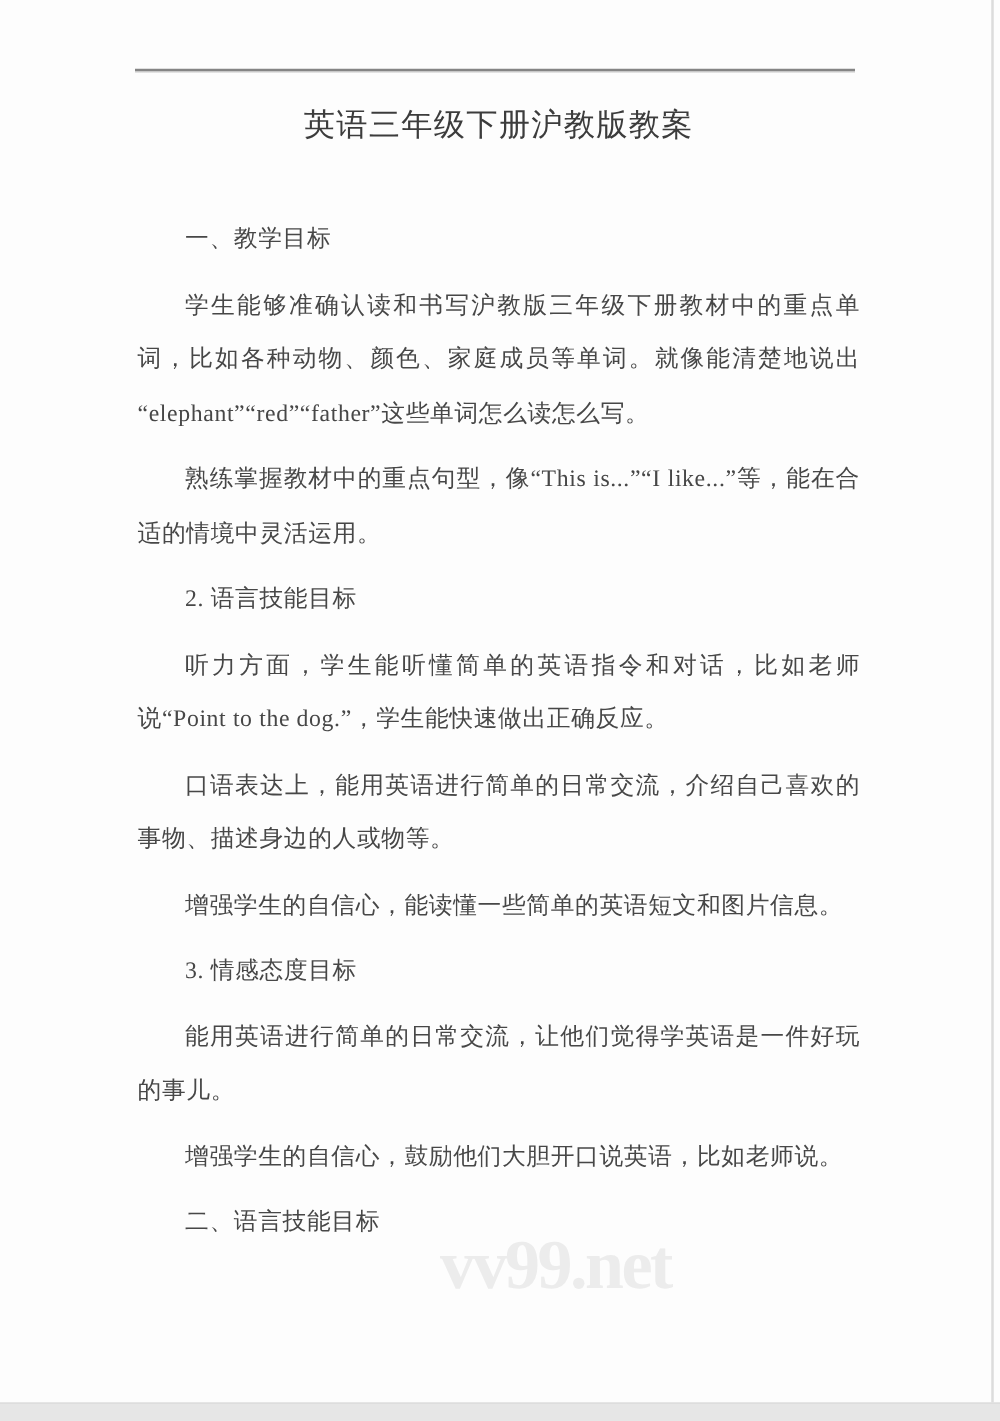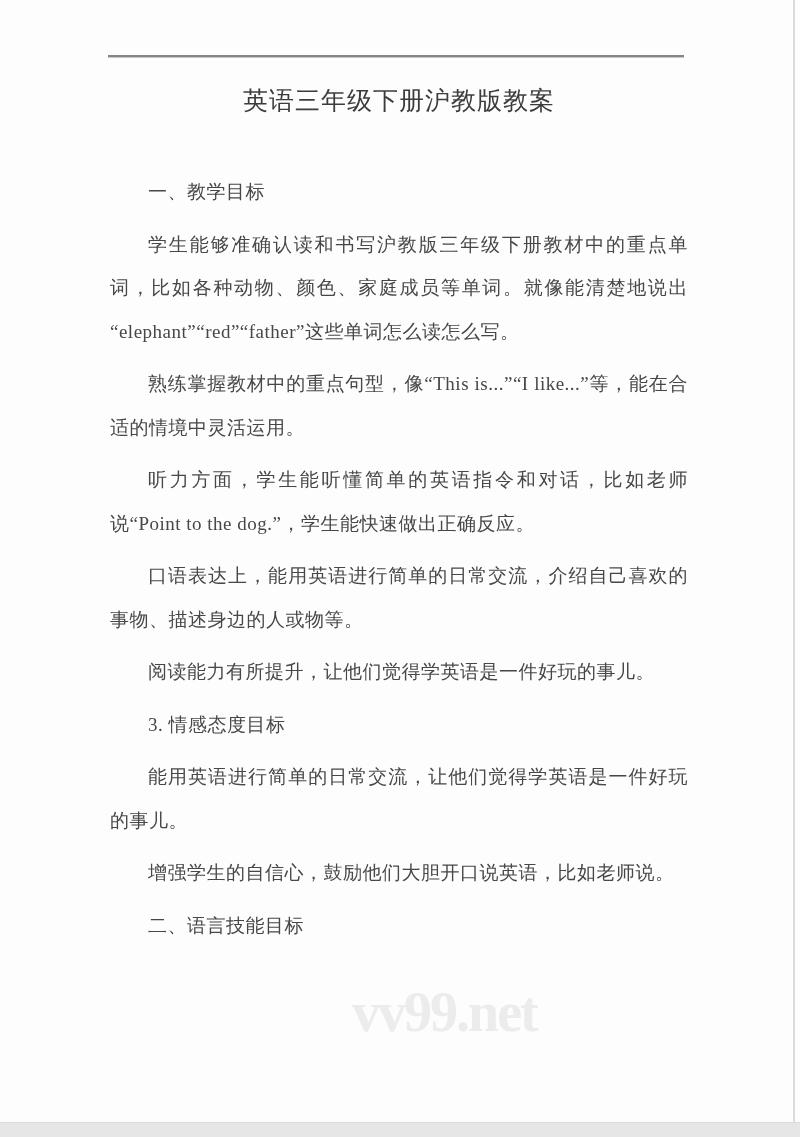--- a/index.html
+++ b/index.html
@@ -67,23 +67,24 @@
   <div class="bottom-bar"></div>
 
   <div class="watermark">vv99.net</div>
 
   <div class="doc">
     <h1 class="doc-title">英语三年级下册沪教版教案</h1>
     <div id="paragraphs">
         <div class="block sec-heading">一、教学目标</div>
         <div class="block para">学生能够准确认读和书写沪教版三年级下册教材中的重点单词，比如各种动物、颜色、家庭成员等单词。就像能清楚地说出 “elephant”“red”“father”这些单词怎么读怎么写。</div>
         <div class="block para">熟练掌握教材中的重点句型，像“This is...”“I like...”等，能在合适的情境中灵活运用。</div>
+        <div class="block sub-heading">2. 语言技能目标</div>
         <div class="block para">听力方面，学生能听懂简单的英语指令和对话，比如老师说“Point to the dog.”，学生能快速做出正确反应。</div>
         <div class="block para">口语表达上，能用英语进行简单的日常交流，介绍自己喜欢的事物、描述身边的人或物等。</div>
-        <div class="block para">阅读能力有所提升，让他们觉得学英语是一件好玩的事儿。</div>
+        <div class="block para">增强学生的自信心，能读懂一些简单的英语短文和图片信息。</div>
         <div class="block sub-heading">3. 情感态度目标</div>
         <div class="block para">能用英语进行简单的日常交流，让他们觉得学英语是一件好玩的事儿。</div>
         <div class="block para">增强学生的自信心，鼓励他们大胆开口说英语，比如老师说。</div>
         <div class="block sec-heading">二、语言技能目标</div>
       </div>
   </div>
 
 </div>
 
 </body></html>

